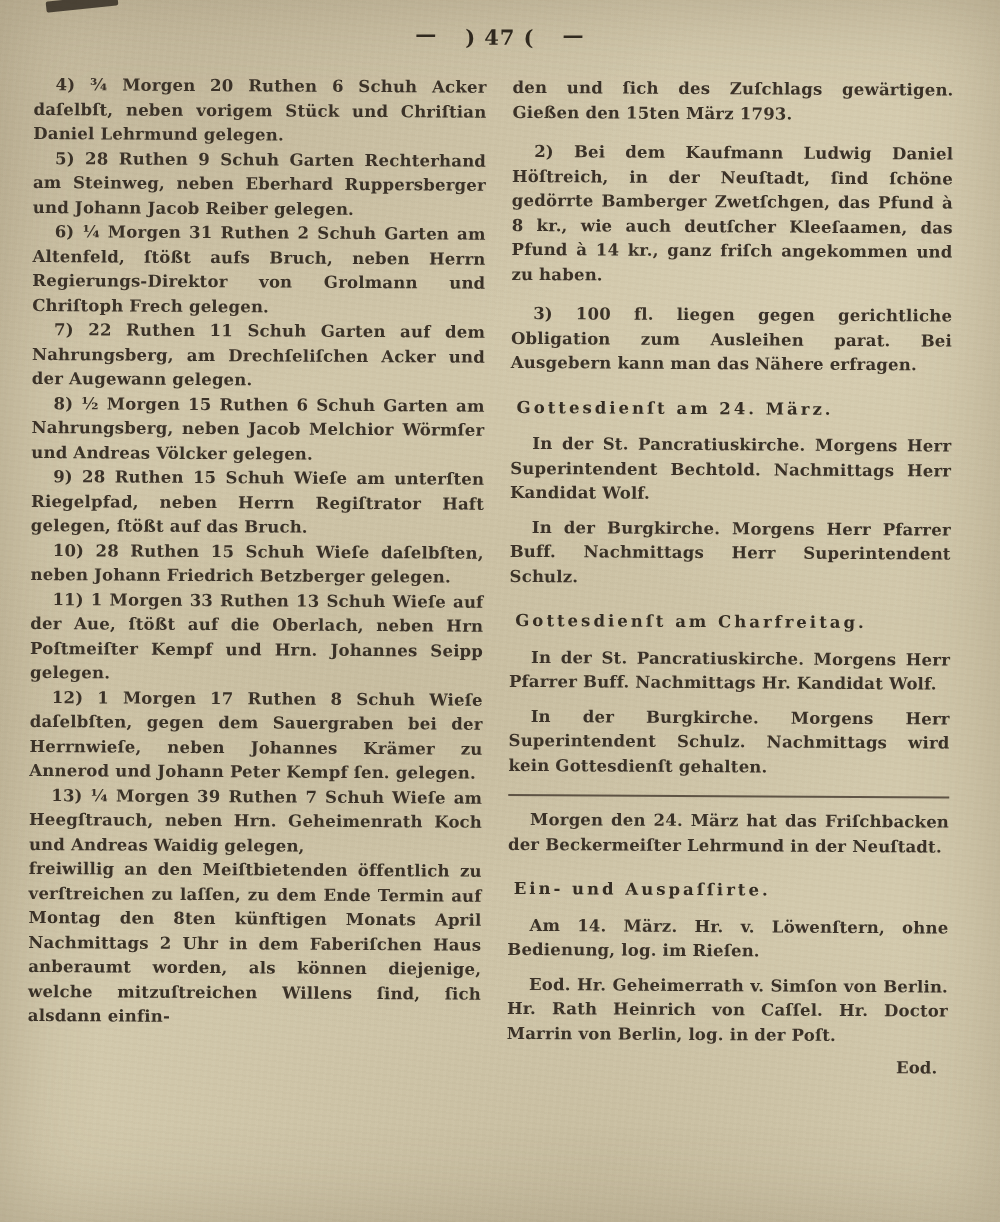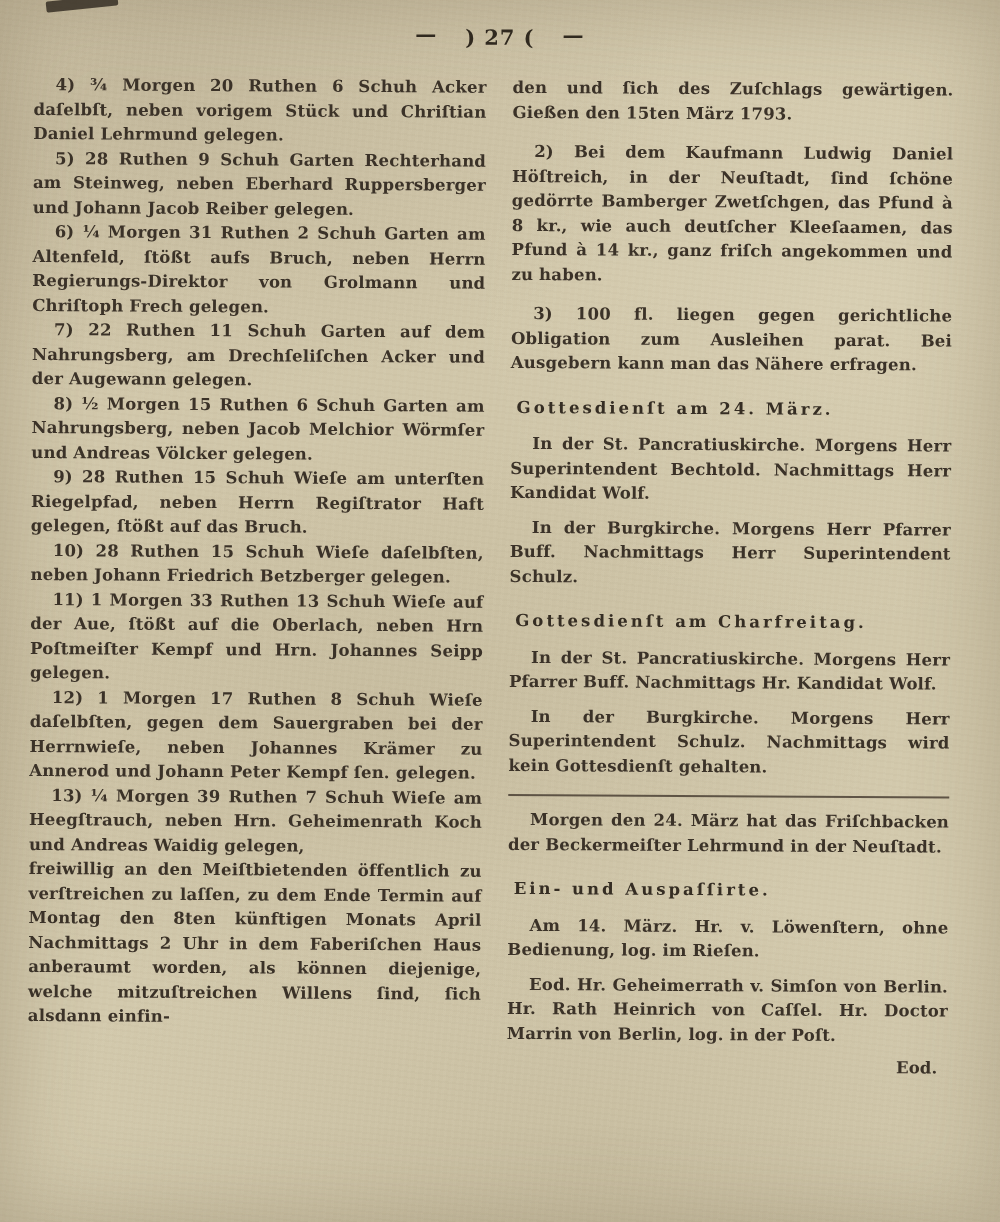--- a/index.html
+++ b/index.html
@@ -60,21 +60,21 @@
 </style>
 </head>
 <body>
 
 <div class="sheet">
   <div class="corner-mark"></div>
 
   <div class="content">
 
     <div class="header">
-      <span class="orn">—</span><span class="bracket">)</span><span>27</span><span class="bracket">(</span><span class="orn">—</span>
+      <span class="orn">—</span><span class="bracket">)</span><span>47</span><span class="bracket">(</span><span class="orn">—</span>
     </div>
 
     <div class="columns">
 
       <div class="col left">
         <p class="item">4) ¾ Morgen 20 Ruthen 6 Schuh Acker daſelbſt, neben vorigem Stück und Chriſtian Daniel Lehrmund gelegen.</p>
         <p class="item">5) 28 Ruthen 9 Schuh Garten Rechterhand am Steinweg, neben Eberhard Ruppersberger und Johann Jacob Reiber gelegen.</p>
         <p class="item">6) ¼ Morgen 31 Ruthen 2 Schuh Garten am Altenfeld, ſtößt aufs Bruch, neben Herrn Regierungs-Direktor von Grolmann und Chriſtoph Frech gelegen.</p>
         <p class="item">7) 22 Ruthen 11 Schuh Garten auf dem Nahrungsberg, am Drechſeliſchen Acker und der Augewann gelegen.</p>
         <p class="item">8) ½ Morgen 15 Ruthen 6 Schuh Garten am Nahrungsberg, neben Jacob Melchior Wörmſer und Andreas Völcker gelegen.</p>

